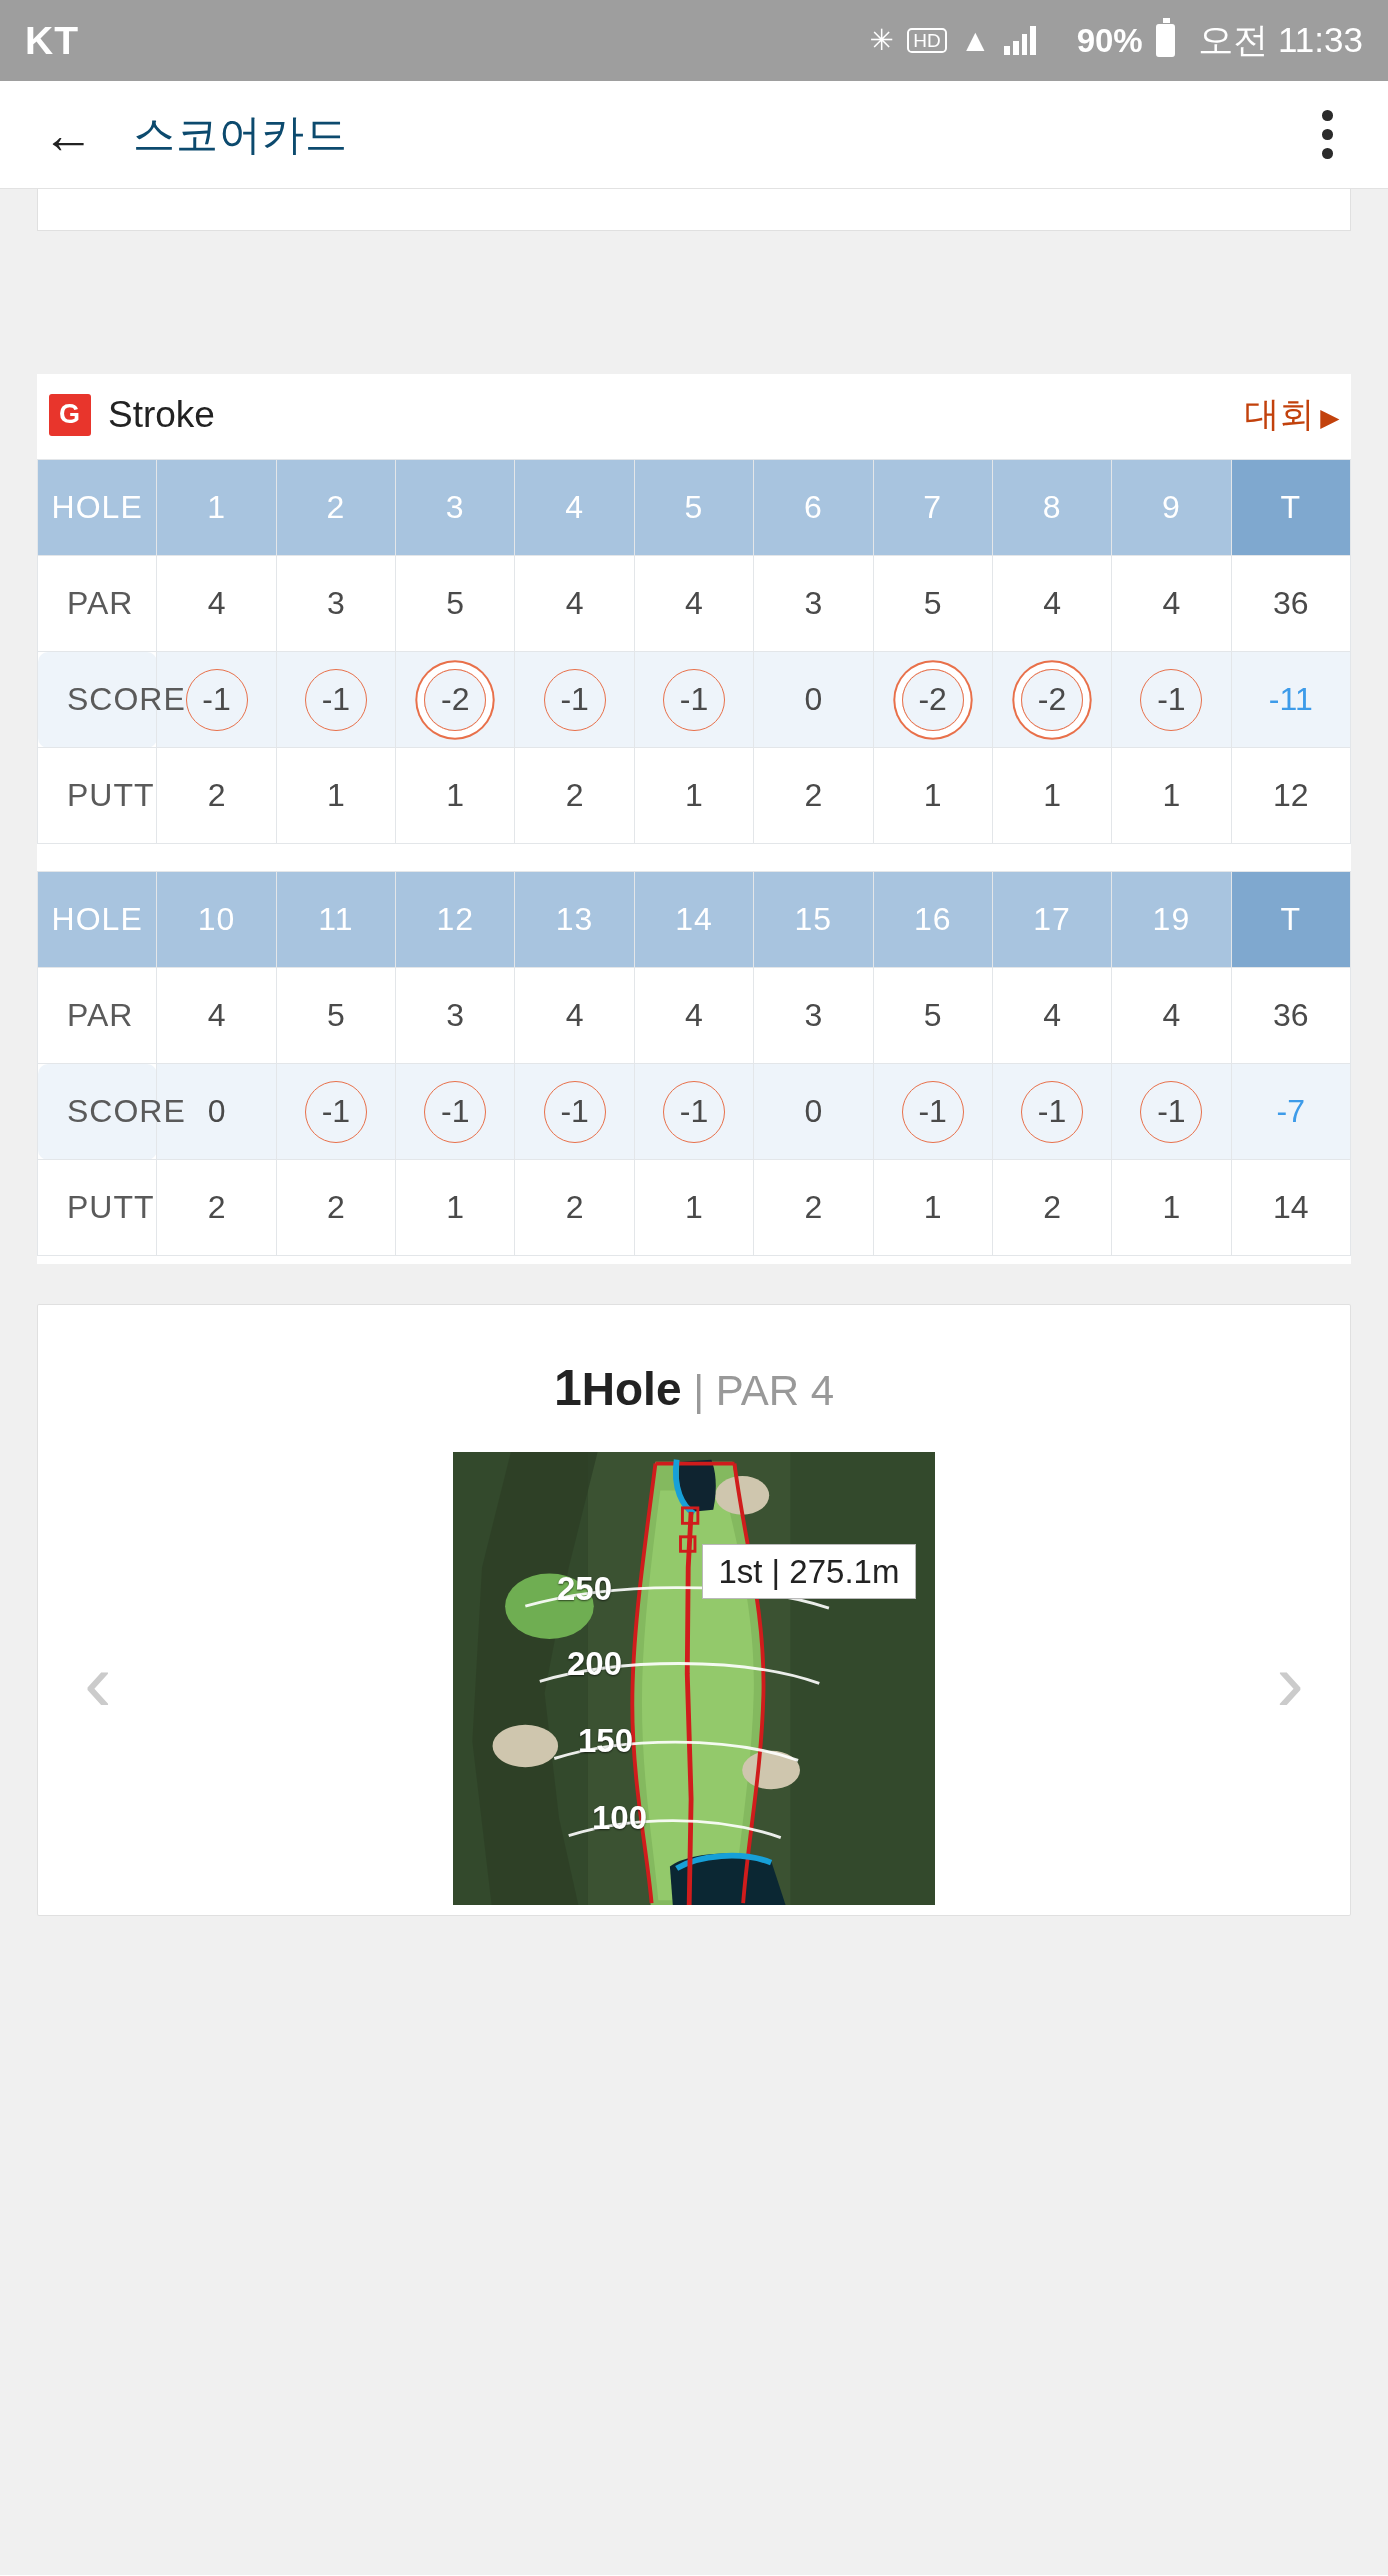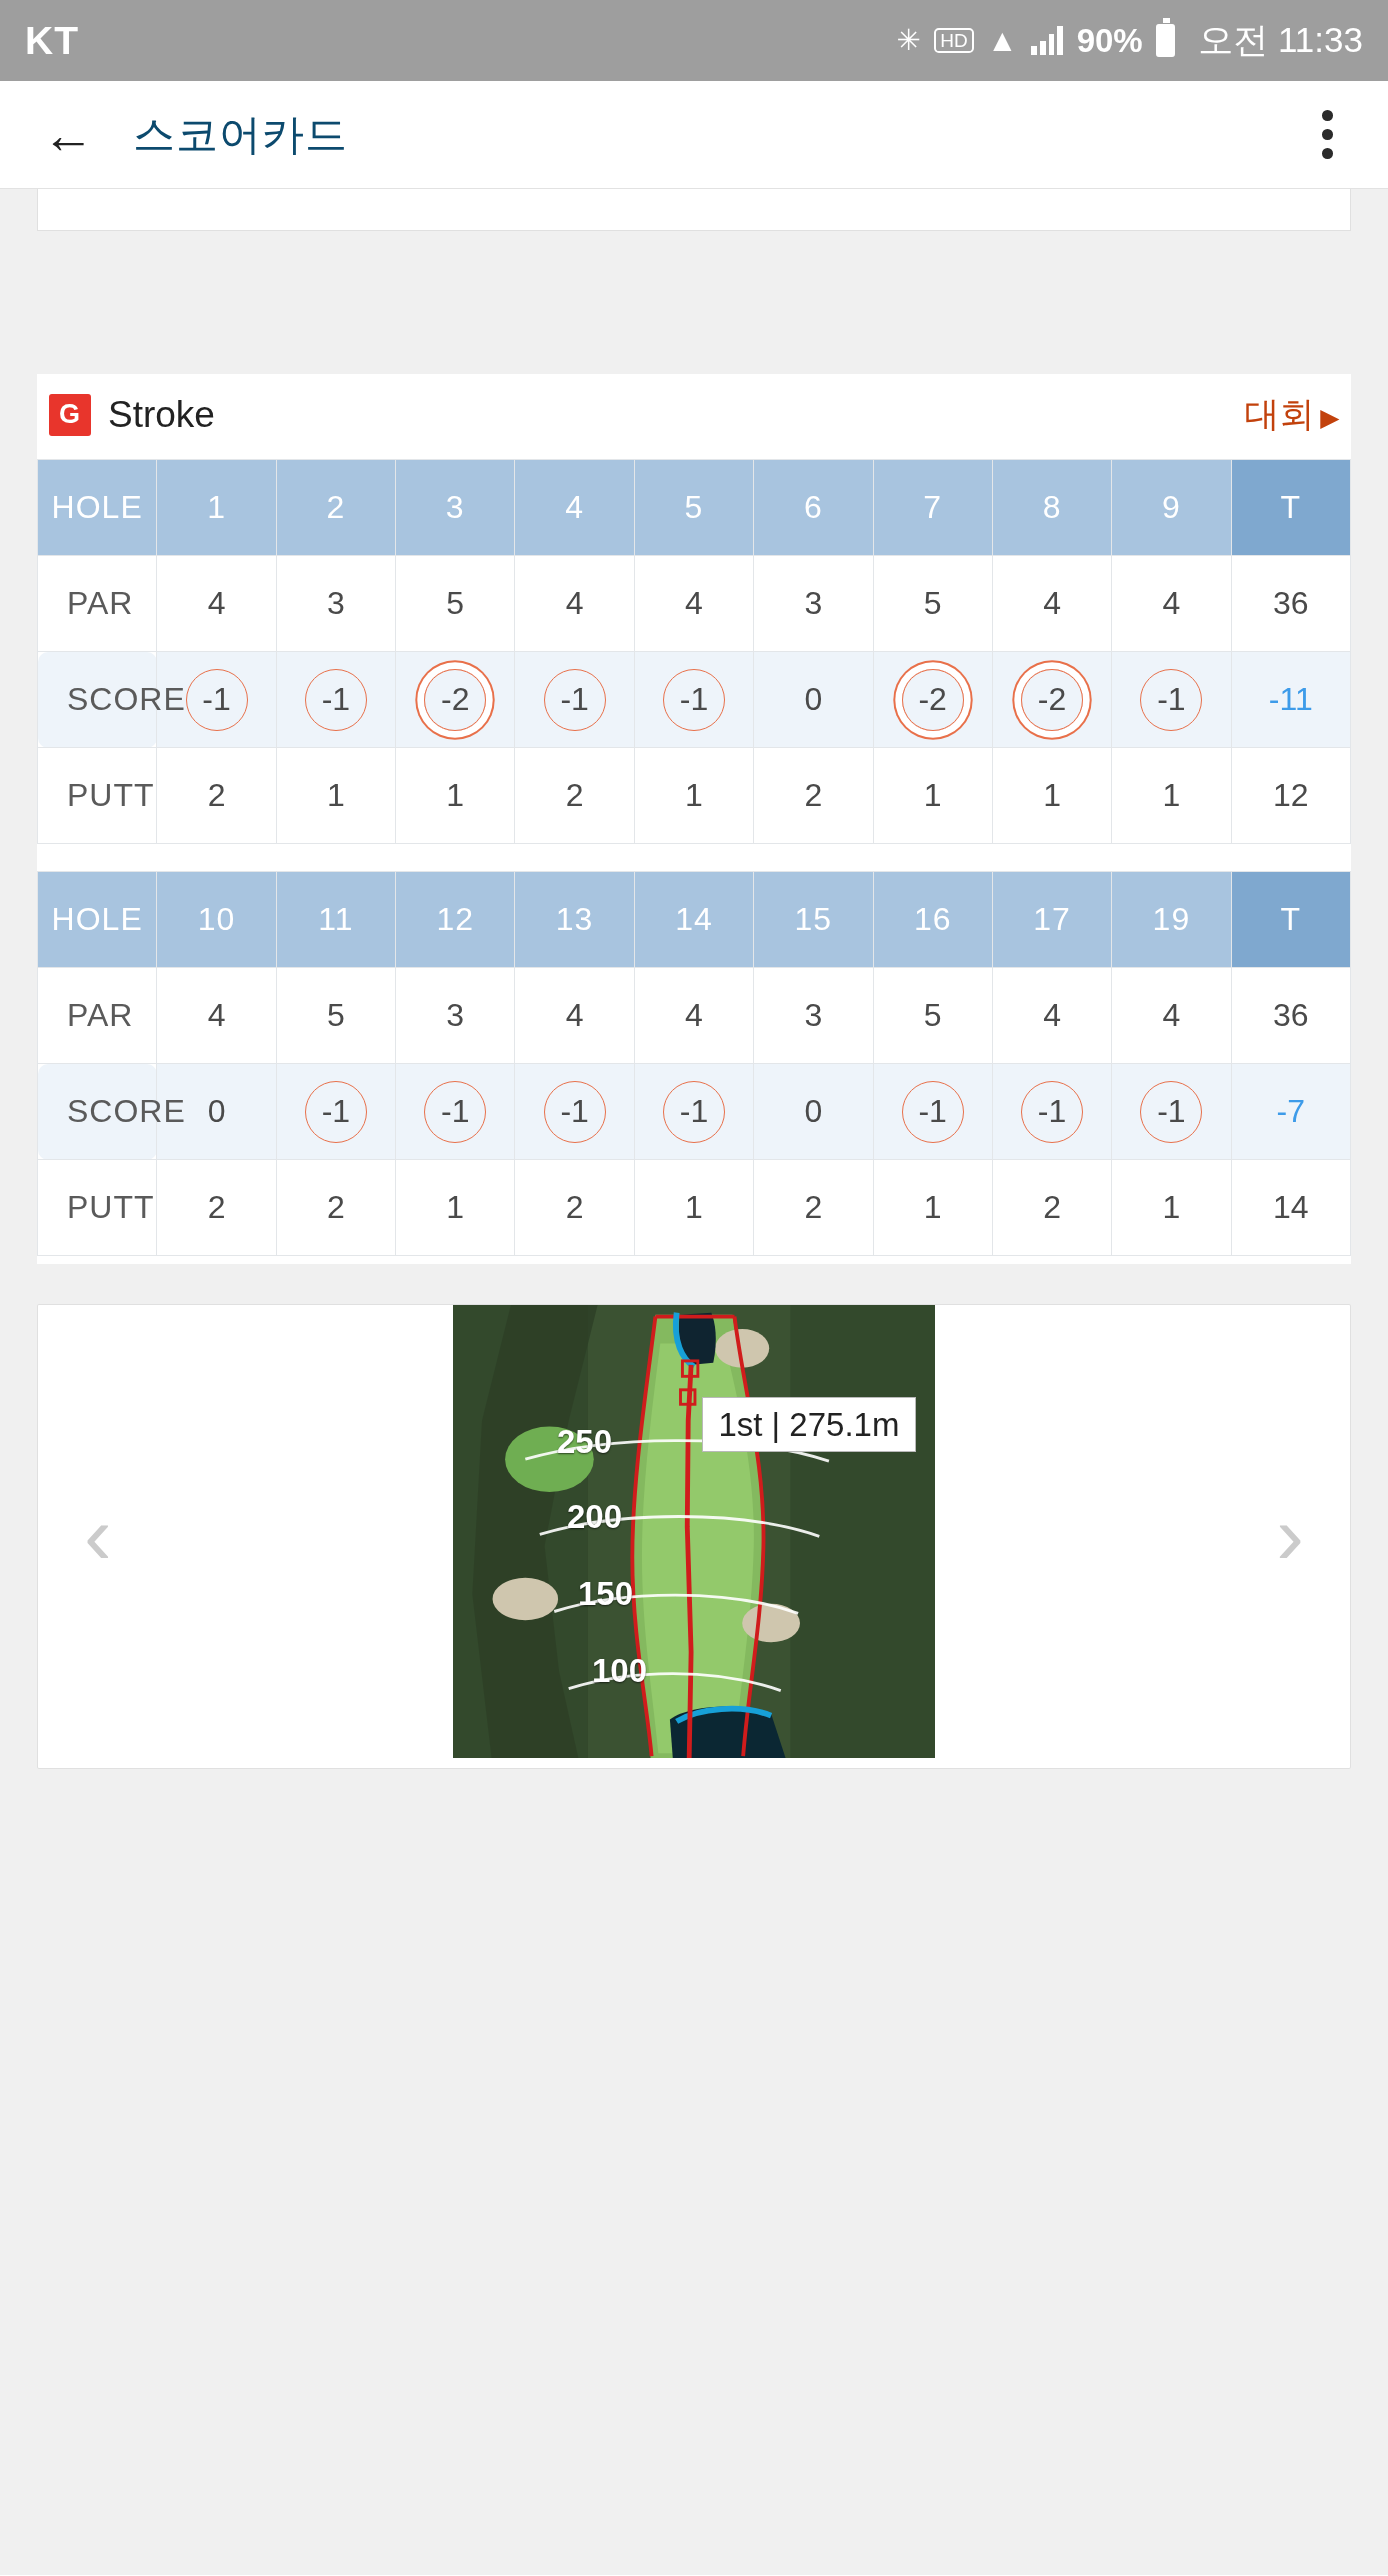--- a/index.html
+++ b/index.html
@@ -40,21 +40,21 @@
     padding: 1px 3.9px;
     line-height: 1;
   }
   .wifi-ico { font-size: 31px; }
   .sig-bars { display: flex; align-items: flex-end; gap: 2.9px; height: 29px; }
   .sig-bars i { display: block; width: 5.8px; background: #ffffff; }
   .sig-bars i:nth-child(1) { height: 8.7px; }
   .sig-bars i:nth-child(2) { height: 14.5px; }
   .sig-bars i:nth-child(3) { height: 21px; }
   .sig-bars i:nth-child(4) { height: 29px; }
-  .batt-pct { font-size: 33px; font-weight: bold; }
+  .batt-pct { font-size: 33px; font-weight: bold; margin-left: 27px; }
   .batt {
     width: 19px; height: 33px;
     border: 2.9px solid #ffffff;
     border-radius: 2.9px;
     position: relative;
     background: #ffffff;
   }
   .batt:before {
     content:"";
     position: absolute;
@@ -436,20 +436,25 @@
         <td>2</td>
         <td>1</td>
         <td>14</td>
       </tr>
     </tbody>
       </table>
   </div>
 
   <div class="card hole-card">
 
+    <div class="hole-title">
+      <span class="hnum">1</span><b>Hole</b>
+      <span>|</span>
+      <span>PAR 4</span>
+    </div>
 
     <div class="map-wrap">
       <span class="arrow-l">‹</span>
       <span class="arrow-r">›</span>
 
       <div class="map">
         <svg width="482" height="453" viewBox="0 0 500 470">
           <rect x="0" y="0" width="500" height="470" fill="#3b5232"></rect>
           <rect x="0" y="0" width="140" height="470" fill="#33492c"></rect>
           <rect x="350" y="0" width="150" height="470" fill="#33492c"></rect>

